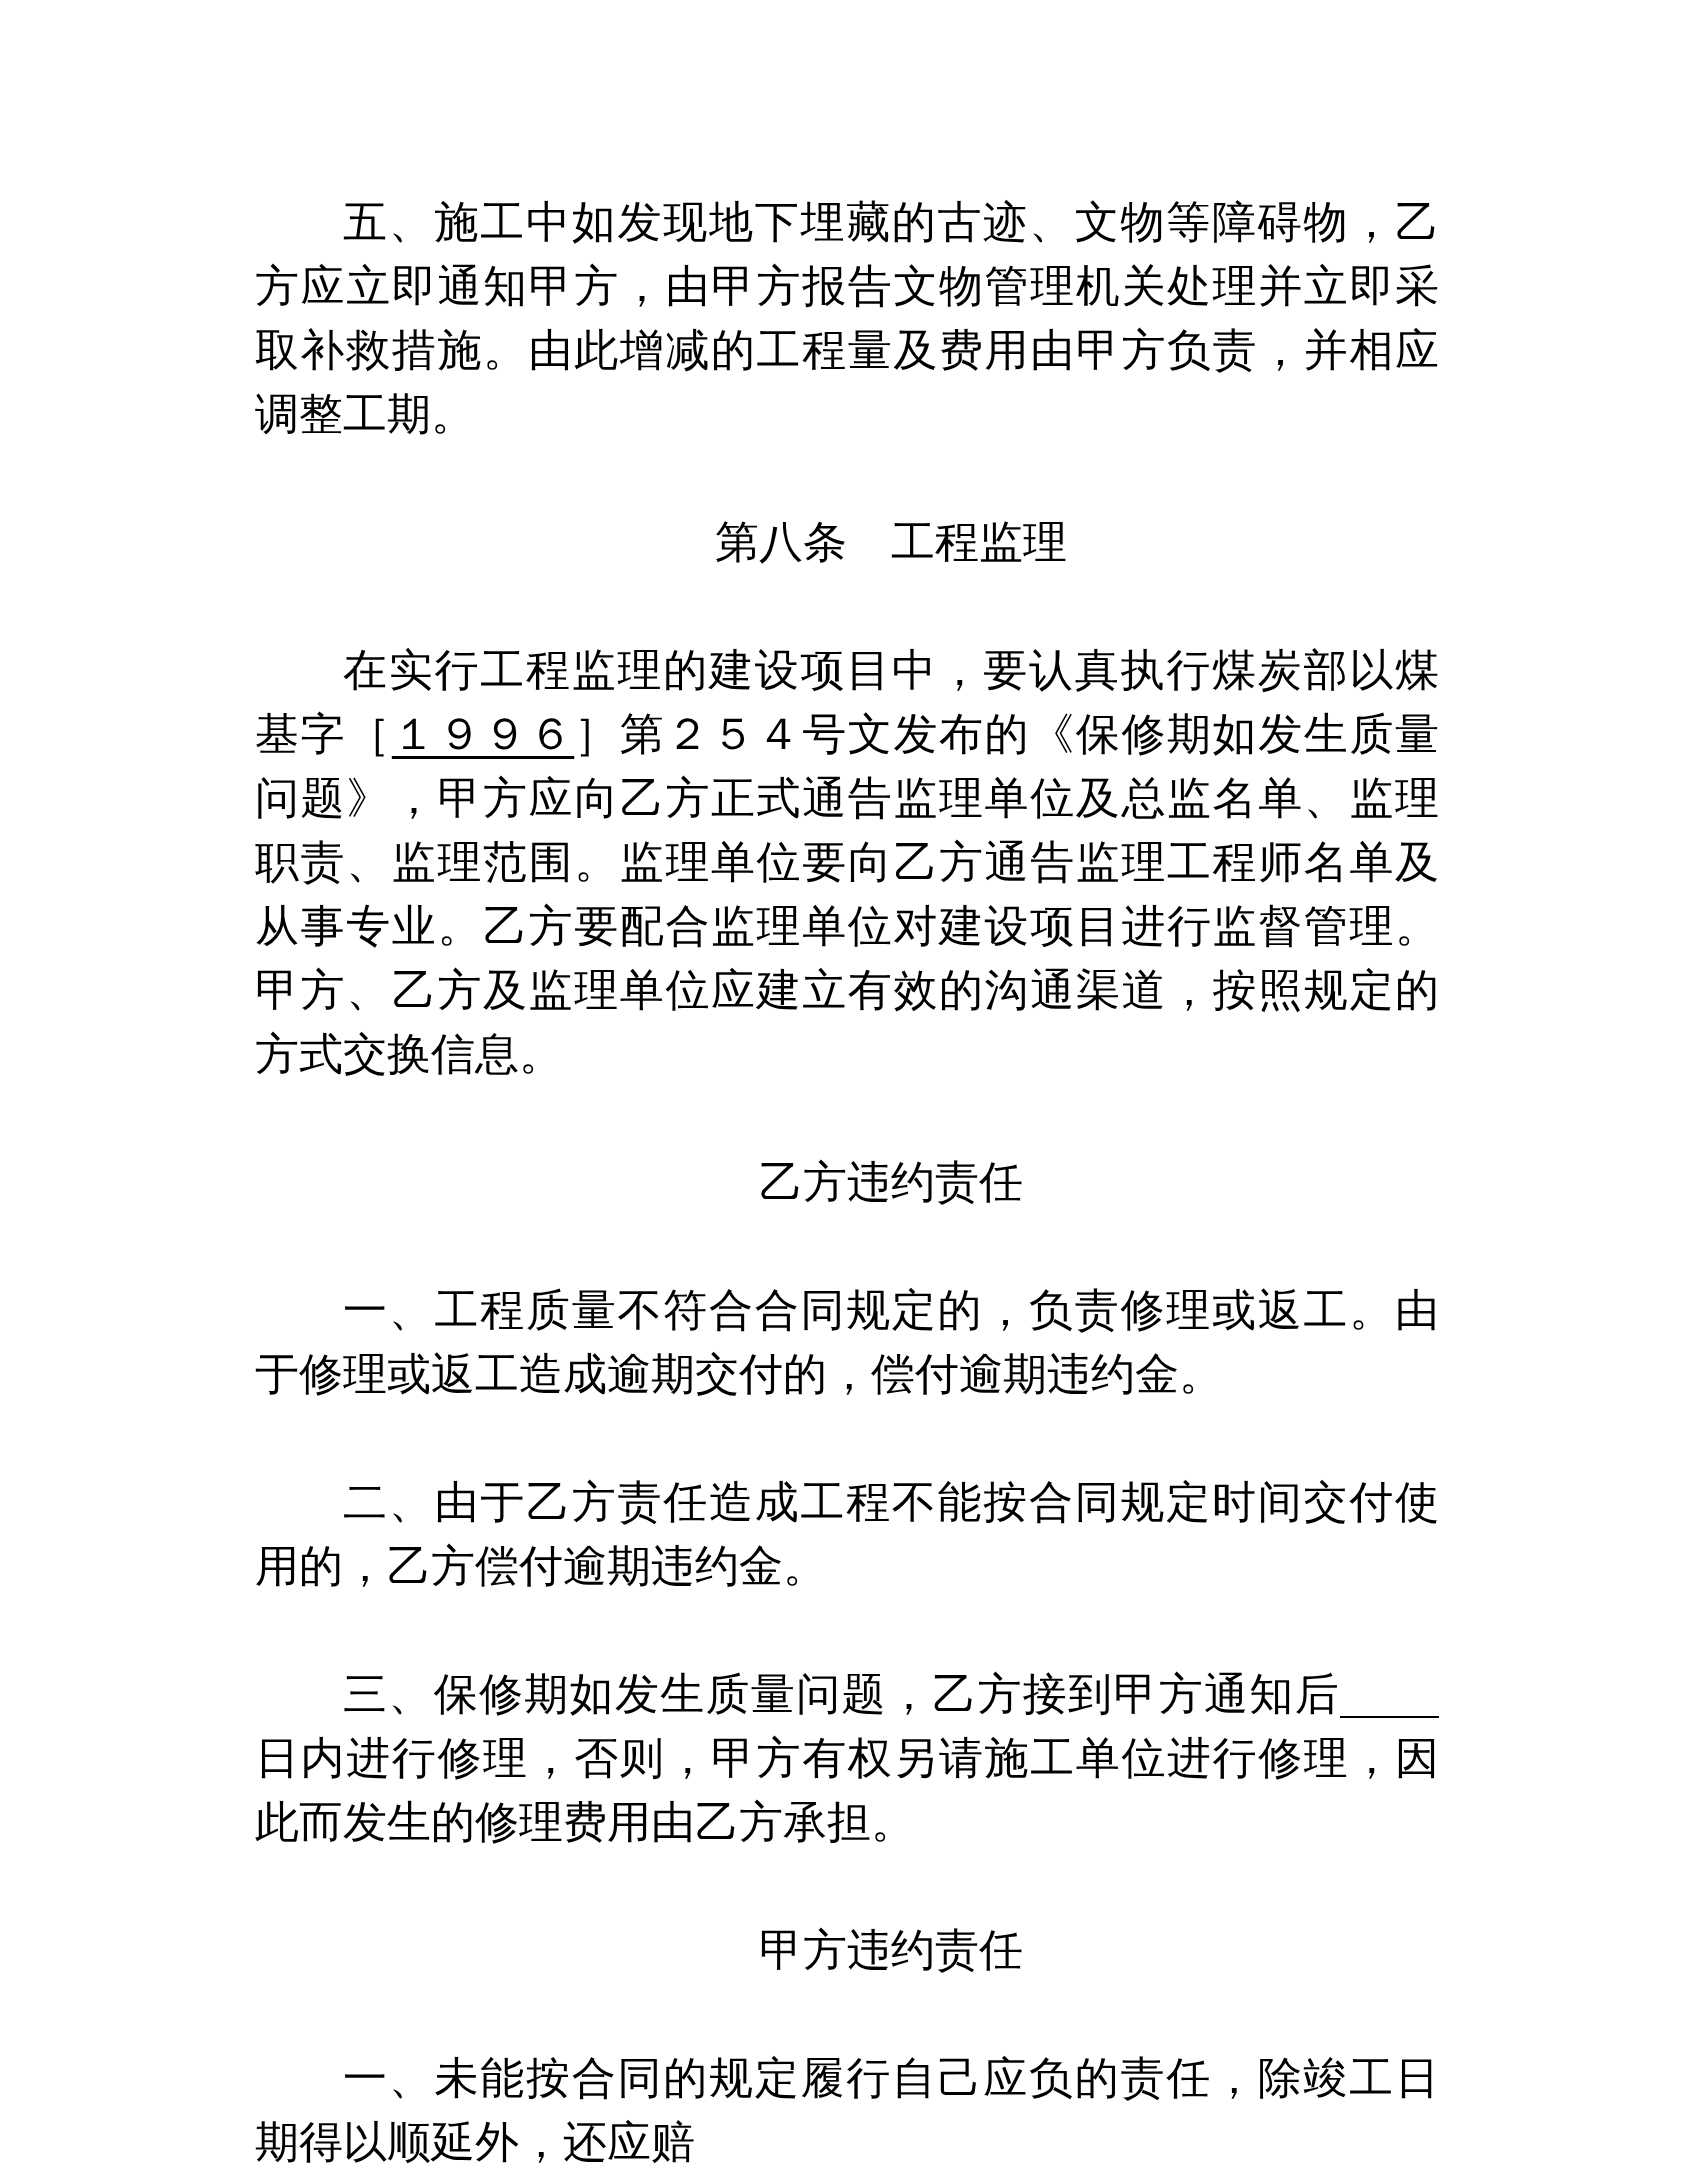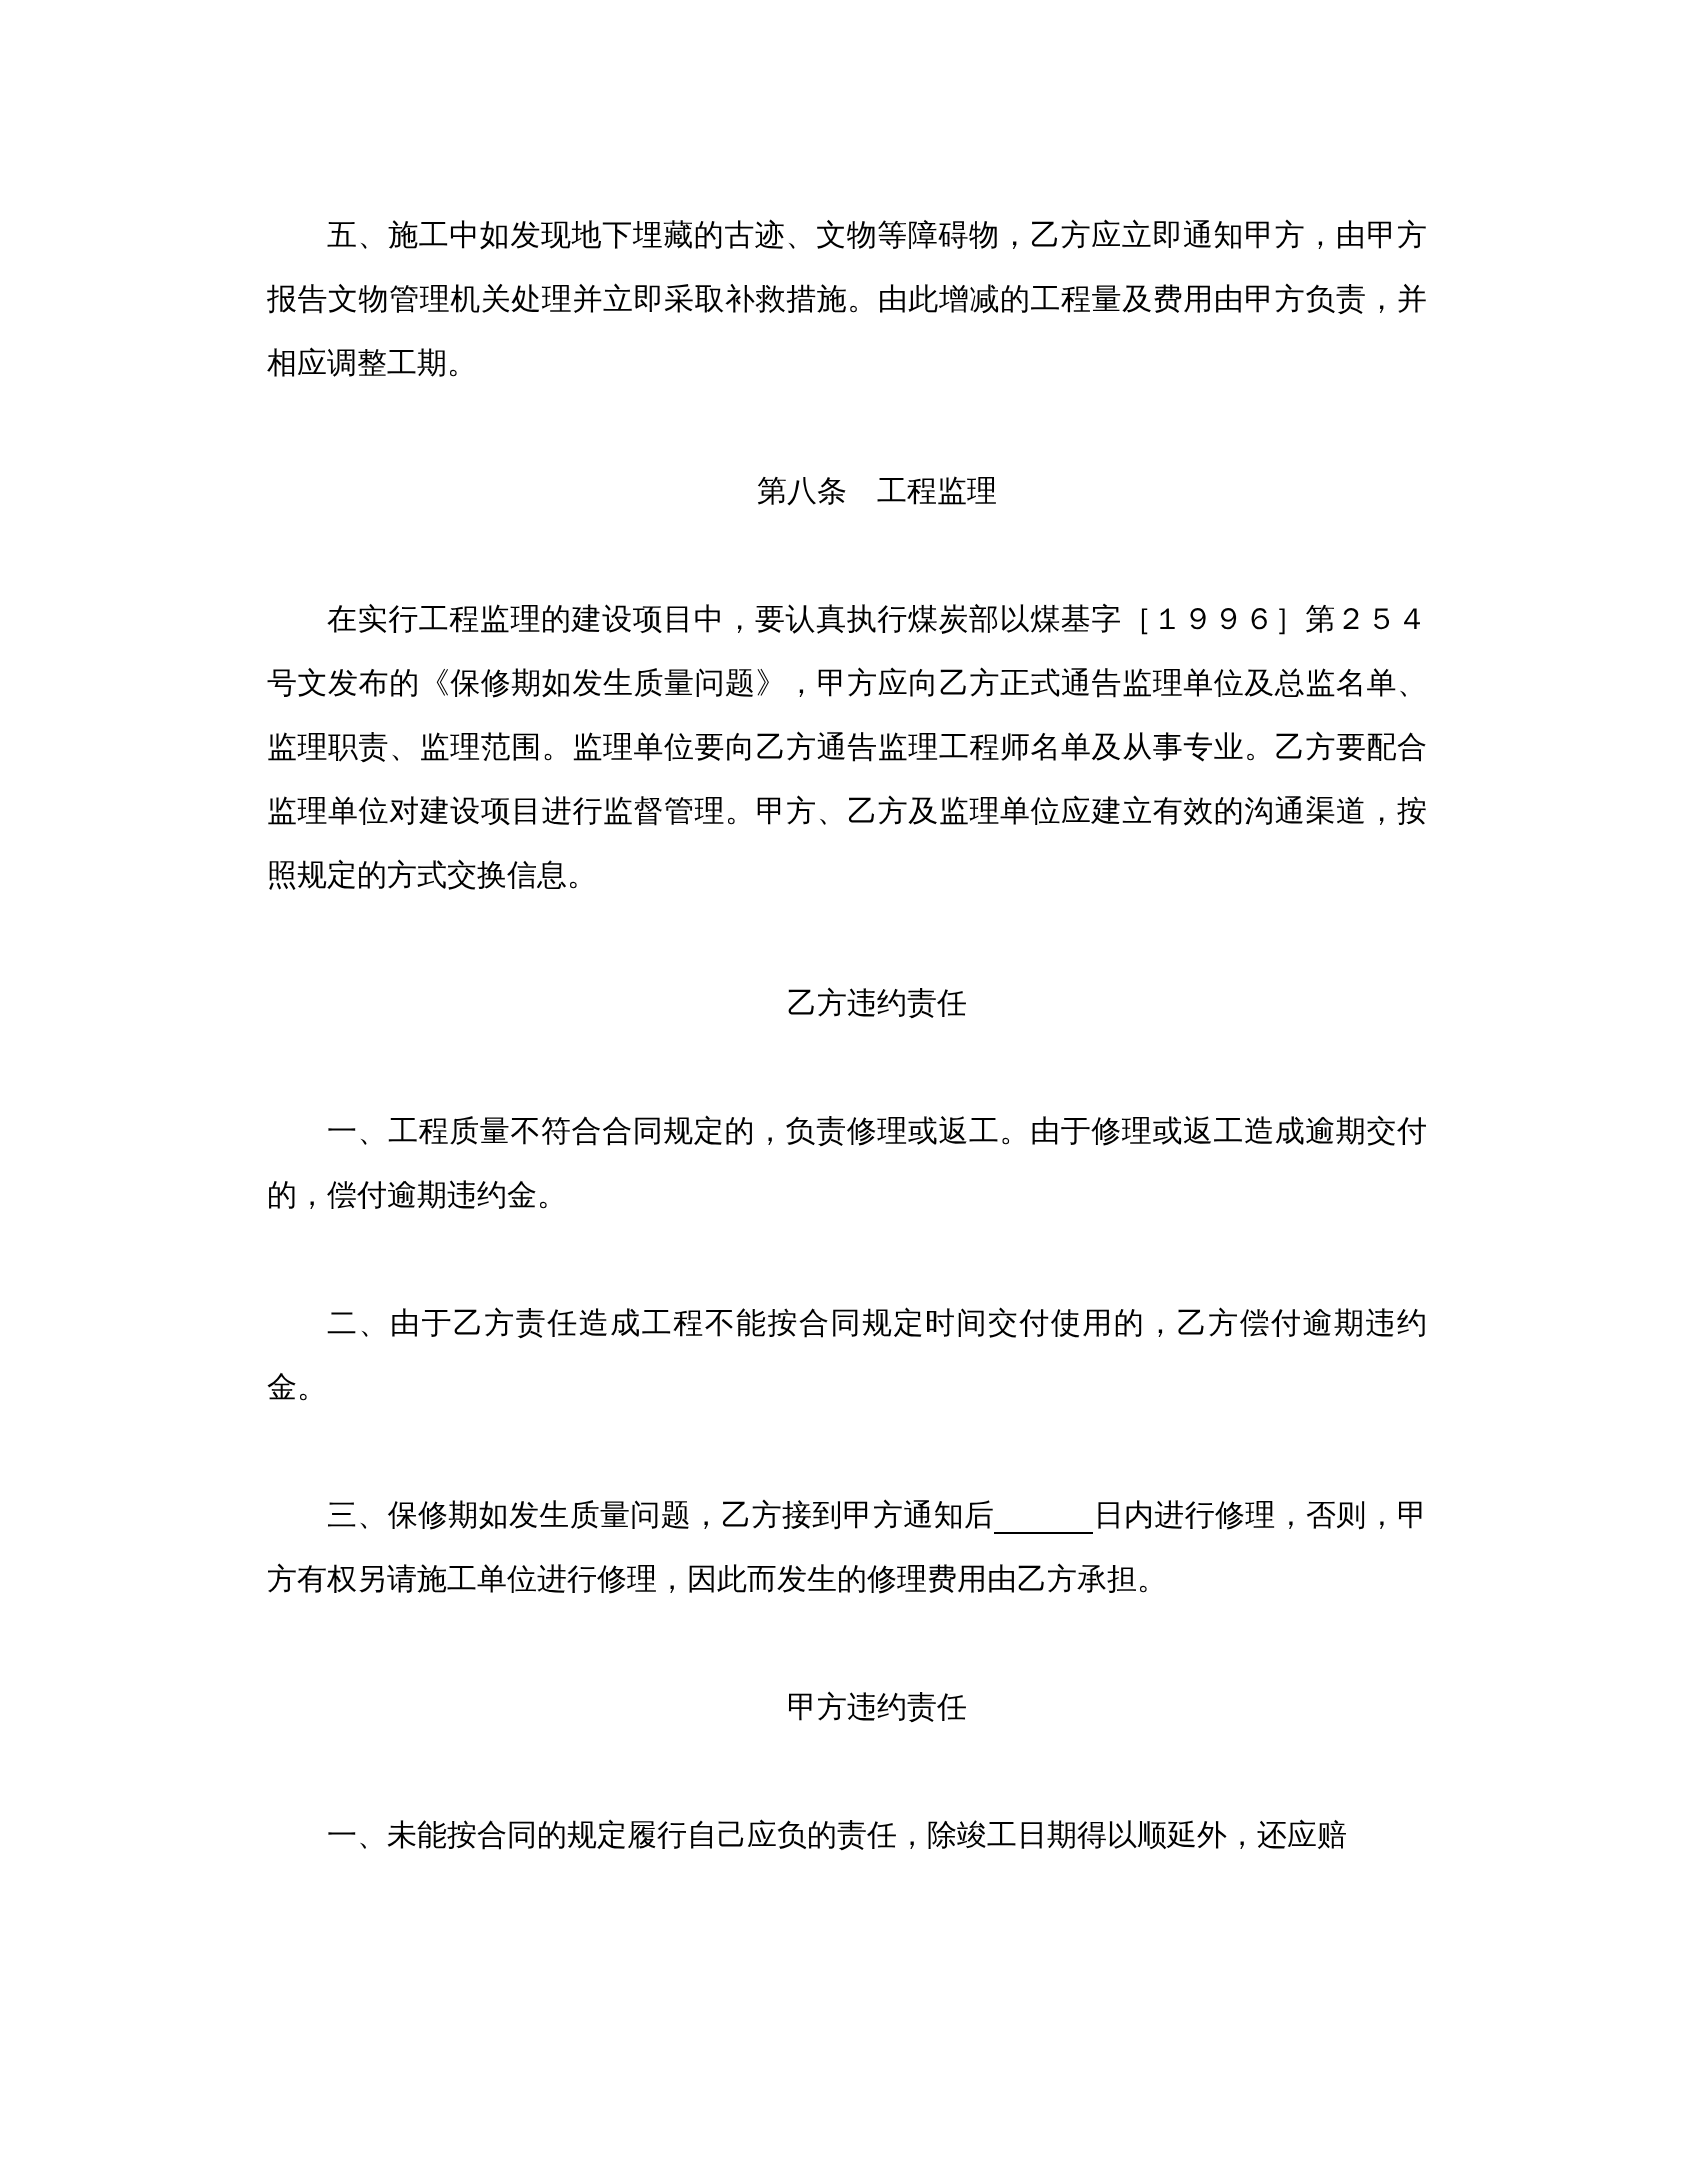--- a/index.html
+++ b/index.html
@@ -16,36 +16,37 @@
     font-family: "Liberation Serif", "DejaVu Serif", serif;
     color: #000000;
   }
   .doc {
     position: absolute;
     left: 251px;
     top: 187px;
     width: 1192px;
   }
   .doc p {
-    margin: 16px;
-    font-size: 30px;
+    margin: 4px;
+    font-size: 44px;
     line-height: 64px;
     text-indent: 2em;
     text-align: justify;
     letter-spacing: 0;
     word-break: break-all;
   }
   .doc p + p {
     margin-top: 64px;
   }
   .doc p.heading,
   .doc p.subheading {
     text-align: center;
   }
   .seg-underline {
+    text-decoration: underline;
     text-decoration-thickness: 2.8px;
     text-underline-offset: 7.3px;
   }
   .seg-blank {
     display: inline-block;
     width: 99px;
     height: 39px;
     box-sizing: border-box;
     border-bottom: 2.8px solid #000000;
     vertical-align: -9.2px;

